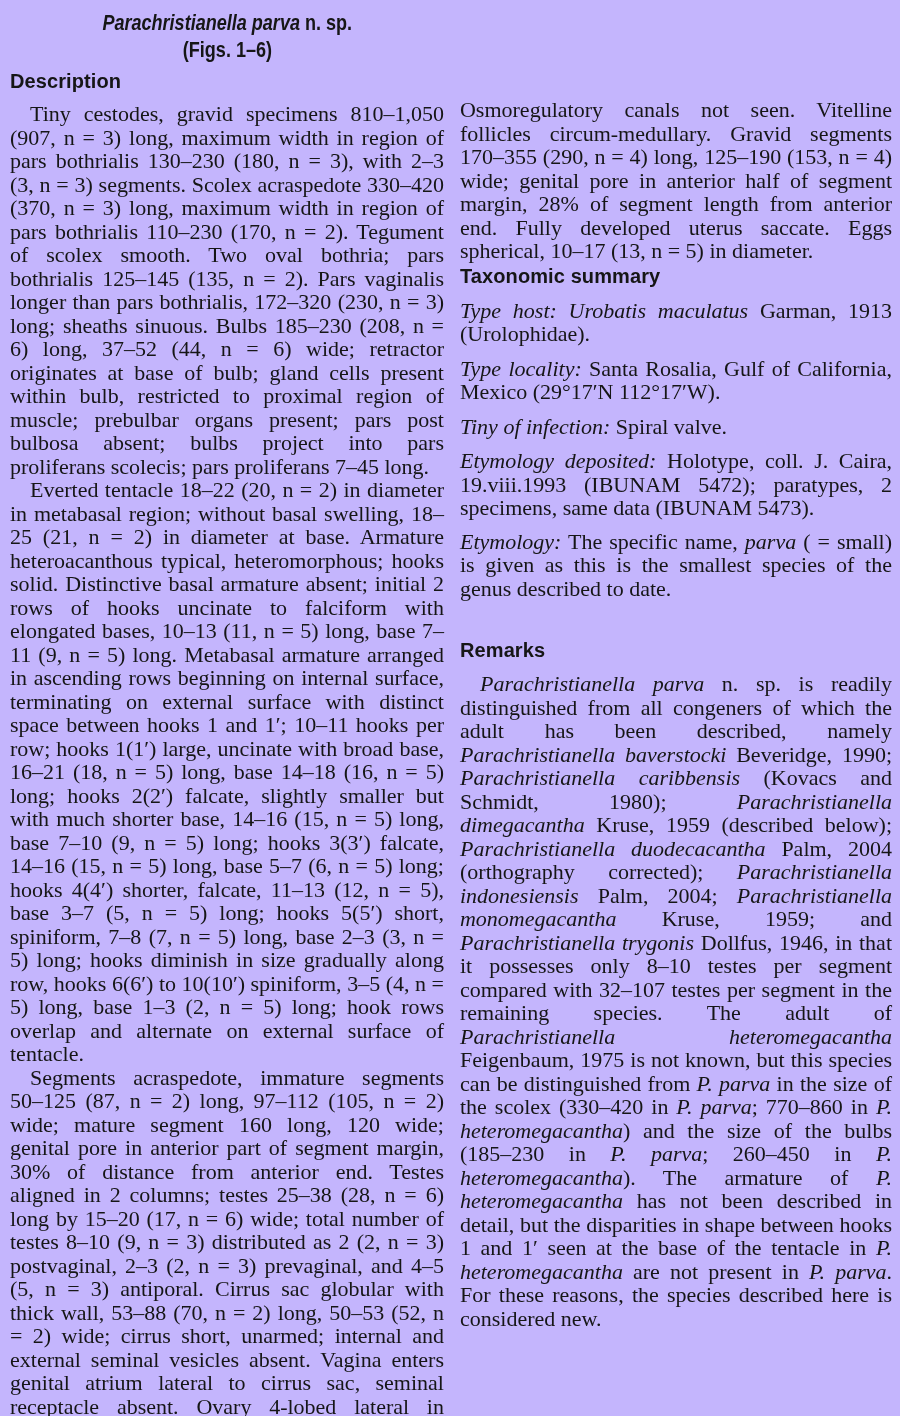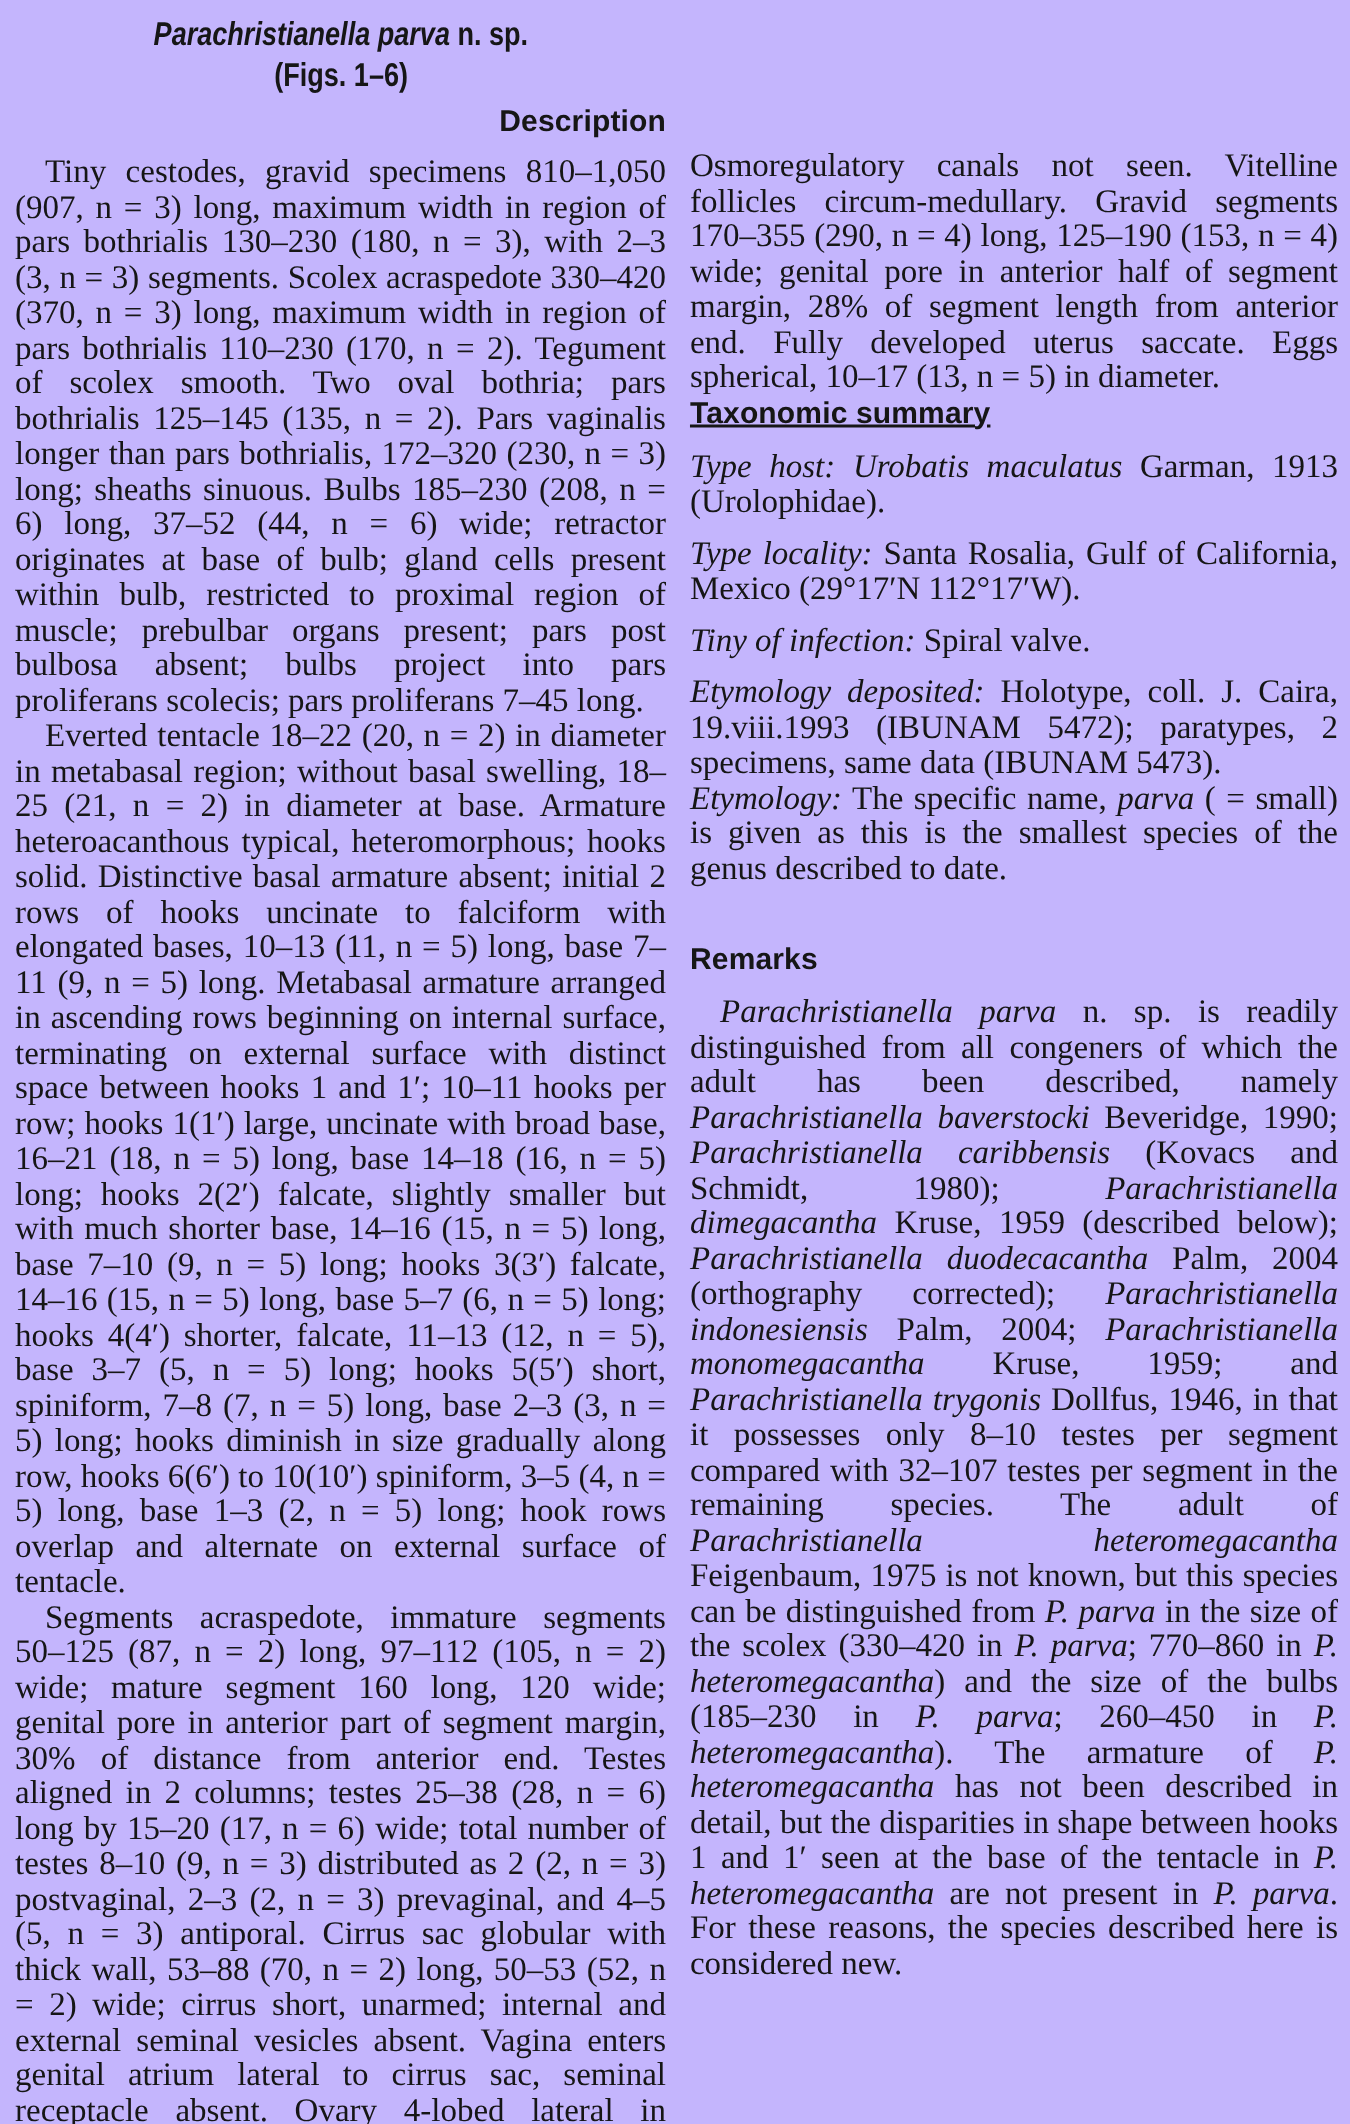--- a/index.html
+++ b/index.html
@@ -34,33 +34,33 @@
   .title-block .figs-row { margin-top: 1px; }
 
   h2.sec-heading {
     font-family: "Liberation Sans", sans-serif;
     font-weight: bold;
     font-size: 20px;
     line-height: 24px;
     margin: 0;
     letter-spacing: 0.1px;
   }
-  .col-left h2.sec-heading { margin: 6px 0 9px 0; text-align: right; }
-  h2.tax-heading { margin: 1px 0 0 0; text-decoration: underline; }
+  .col-left h2.sec-heading { margin: 6px 0 9px 0; }
+  h2.tax-heading { margin: 1px 0 0 0; }
   h2.remarks-heading { margin: 38px 0 10px 0; }
 
   p.body-par {
     font-size: 22px;
     line-height: 23.5px;
     text-align: justify;
     margin: 0;
   }
   p.indent { text-indent: 20px; }
   p.tax-entry { margin-top: 11px; }
-  p.tax-entry.tight { margin-top: 0; }
+  p.tax-entry.tight { margin-top: 10px; }
   .it { font-style: italic; }
 </style>
 </head>
 <body>
 
 <div class="page">
 
   <div class="col col-left">
 
     <div class="title-block">

